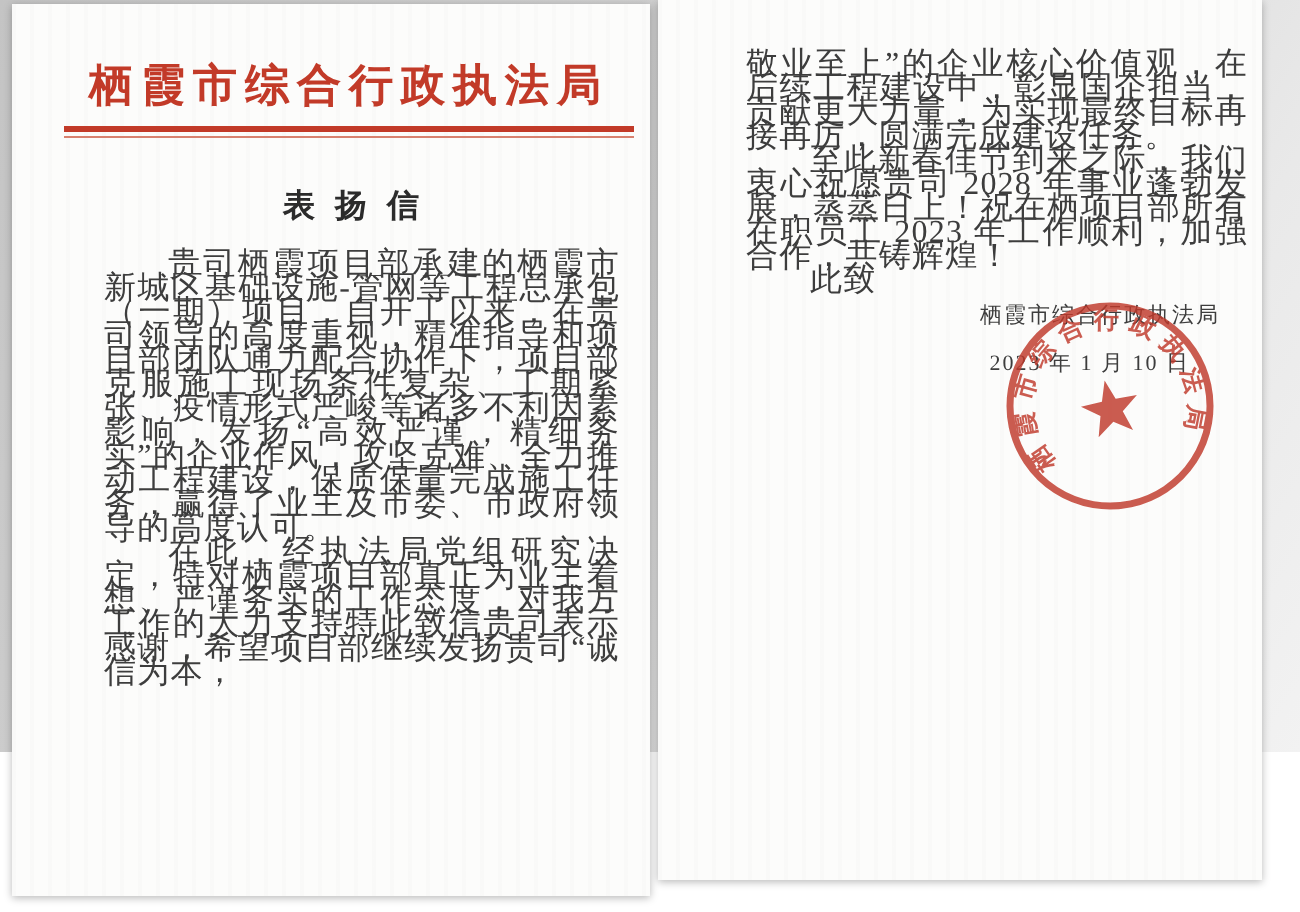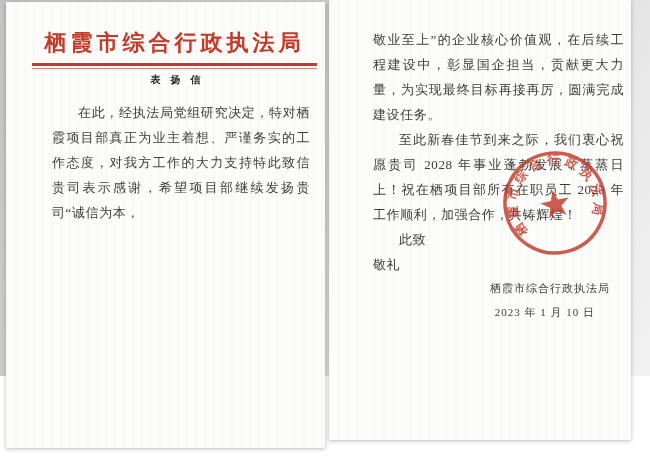--- a/index.html
+++ b/index.html
@@ -36,33 +36,33 @@
     color: #c23a28;
     white-space: nowrap;
   }
   .red-rule {
     margin: 5px 8px 0 26px;
     height: 2px;
     border-top: 3px solid #c23a28;
     border-bottom: 1px solid #d8816f;
   }
   .doc-title {
-    margin-top: 4px;
+    margin-top: 24px;
     padding-left: 30px;
     text-align: center;
-    font-size: 10px;
+    font-size: 16px;
     font-weight: bold;
     letter-spacing: 10px;
     color: #2b2b2b;
   }
 
   
   .body-block {
-    font-size: 13px;
-    line-height: 25px;
+    font-size: 16px;
+    line-height: 12px;
     letter-spacing: 0.6px;
     color: #3d3d3d;
     text-align: justify;
   }
   .page-left .body-block  { margin: 13px 15px 0 46px; }
   .page-right .body-block { margin: 27px 7px 0 44px; }
   .body-block p { margin: 0; }
   .indent { text-indent: 2em; }
 
   
@@ -94,30 +94,30 @@
 <body>
 
 <div class="stage">
 
   <div class="page page-left">
     <div class="letterhead">栖霞市综合行政执法局</div>
     <div class="red-rule"></div>
     <div class="doc-title">表扬信</div>
 
     <div class="body-block">
+      <p class="indent">贵司栖霞项目部承建的栖霞市新城区基础设施-管网等工程总承包（一期）项目，自开工以来，在贵司领导的高度重视，精准指导和项目部团队通力配合协作下，项目部克服施工现场条件复杂、工期紧张、疫情形式严峻等诸多不利因素影响，发扬“高效严谨，精细务实”的企业作风，攻坚克难、全力推动工程建设，保质保量完成施工任务，赢得了业主及市委、市政府领导的高度认可。</p>
       <p class="indent">在此，经执法局党组研究决定，特对栖霞项目部真正为业主着想、严谨务实的工作态度，对我方工作的大力支持特此致信贵司表示感谢，希望项目部继续发扬贵司“诚信为本，</p>
     </div>
   </div>
 
   <div class="page page-right">
     <div class="body-block">
       <p>敬业至上”的企业核心价值观，在后续工程建设中，彰显国企担当，贡献更大力量，为实现最终目标再接再厉，圆满完成建设任务。</p>
       <p class="indent">至此新春佳节到来之际，我们衷心祝愿贵司 2028 年事业蓬勃发展，蒸蒸日上！祝在栖项目部所有在职员工 2023 年工作顺利，加强合作，共铸辉煌！</p>
       <p class="indent">此致</p>
-      <p>敬礼</p>
     </div>
 
     <div class="sign-block">
       <div class="sign-name">栖霞市综合行政执法局</div>
       <div class="sign-date">2023 年 1 月 10 日</div>
     </div>
 
     <div class="seal">
       <svg viewBox="0 0 116 116" xmlns="http://www.w3.org/2000/svg">
         <circle cx="58" cy="58" r="50" fill="none" stroke="#c0392b" stroke-width="3.5"></circle>

